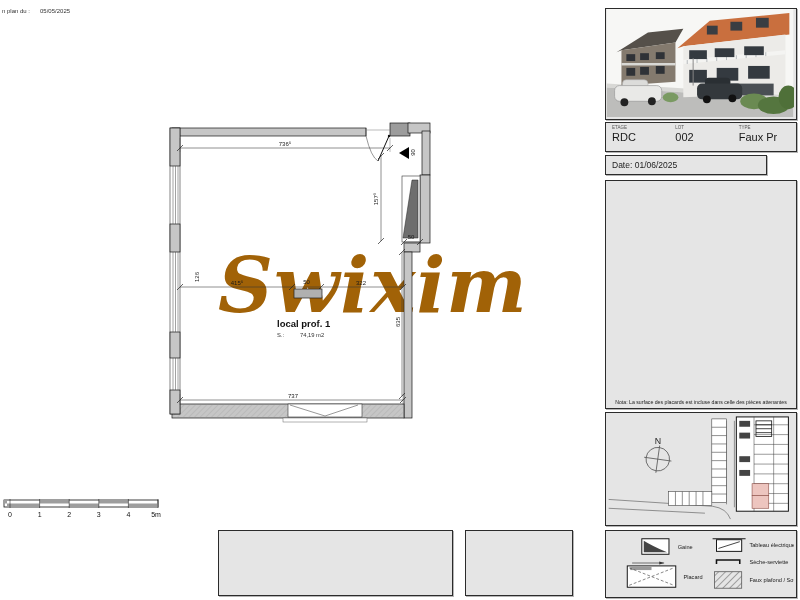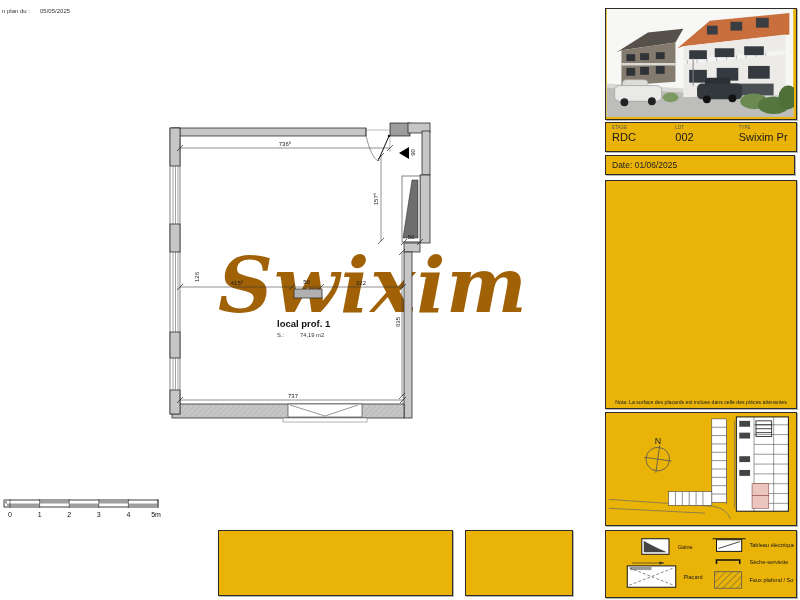--- a/index.html
+++ b/index.html
@@ -17,27 +17,27 @@
   .wall{fill:#c6c6c6;stroke:#141414;stroke-width:.7;}
   .thin{stroke:#333;stroke-width:.5;fill:none;}
   .dimline{stroke:#333;stroke-width:.55;}
   .dimtick{stroke:#222;stroke-width:.7;}
   .wit{stroke:#555;stroke-width:.4;}
   text.dim{font-size:6px;fill:#1a1a1a;font-family:"Liberation Sans",sans-serif;}
   text.room{font-size:9.5px;font-weight:bold;fill:#111;}
   text.area{font-size:5.8px;fill:#333;}
   text.sb{font-size:7px;fill:#111;}
   
-  .panelbox{border:1px solid #2b2b2b;background:#eab308;box-shadow:1px 1px 0 #b5b5b5;z-index:3;justify-content:flex-end;}
+  .panelbox{border:1px solid #2b2b2b;background:#e5e5e5;box-shadow:1px 1px 0 #b5b5b5;z-index:3;justify-content:flex-end;}
   .render-box{top:8px;left:605px;width:190px;height:110px;}
   .title-row{top:122px;left:605px;width:190px;height:28px;display:flex;}
   .title-cell{flex:1;padding:2px 0 0 6px;overflow:hidden;white-space:nowrap;}
   .title-cell .lab{font-size:4.5px;color:#555;display:block;}
   .title-cell .val{font-size:11px;color:#1a1a1a;display:block;margin-top:1px;}
-  .date-row{top:155px;left:605px;width:190px;height:20px;font-size:8.5px;
+  .date-row{top:155px;left:605px;width:162px;height:20px;font-size:8.5px;
             padding:4px 4px 0 6px;box-sizing:border-box;}
   .big-box{top:180px;left:605px;width:190px;height:227px;}
   .nota{position:absolute;bottom:3px;left:0;width:100%;text-align:center;
         font-size:5.2px;color:#222;}
   .siteplan-box{top:412px;left:605px;width:190px;height:112px;}
   .legend-box{top:530px;left:605px;width:190px;height:66px;}
   .foot-box1{top:530px;left:218px;width:233px;height:64px;}
   .foot-box2{top:530px;left:465px;width:106px;height:64px;}
   text.lgd{font-size:5.8px;fill:#1a1a1a;font-family:"Liberation Sans",sans-serif;}
   text.north{font-size:9px;fill:#222;font-family:"Liberation Sans",sans-serif;}
@@ -264,21 +264,21 @@
     <div class="title-cell">
       <span class="lab">ETAGE</span>
       <span class="val">RDC</span>
     </div>
     <div class="title-cell">
       <span class="lab">LOT</span>
       <span class="val">002</span>
     </div>
     <div class="title-cell">
       <span class="lab">TYPE</span>
-      <span class="val">Swixim Pr</span>
+      <span class="val">Faux Pr</span>
     </div>
   </div>
 
   <div class="abs panelbox date-row">Date: 01/06/2025</div>
 
   <div class="abs panelbox big-box">
     <div class="nota">Nota: La surface des placards est incluse dans celle des pièces attenantes</div>
   </div>
 
   <div class="abs panelbox siteplan-box">

